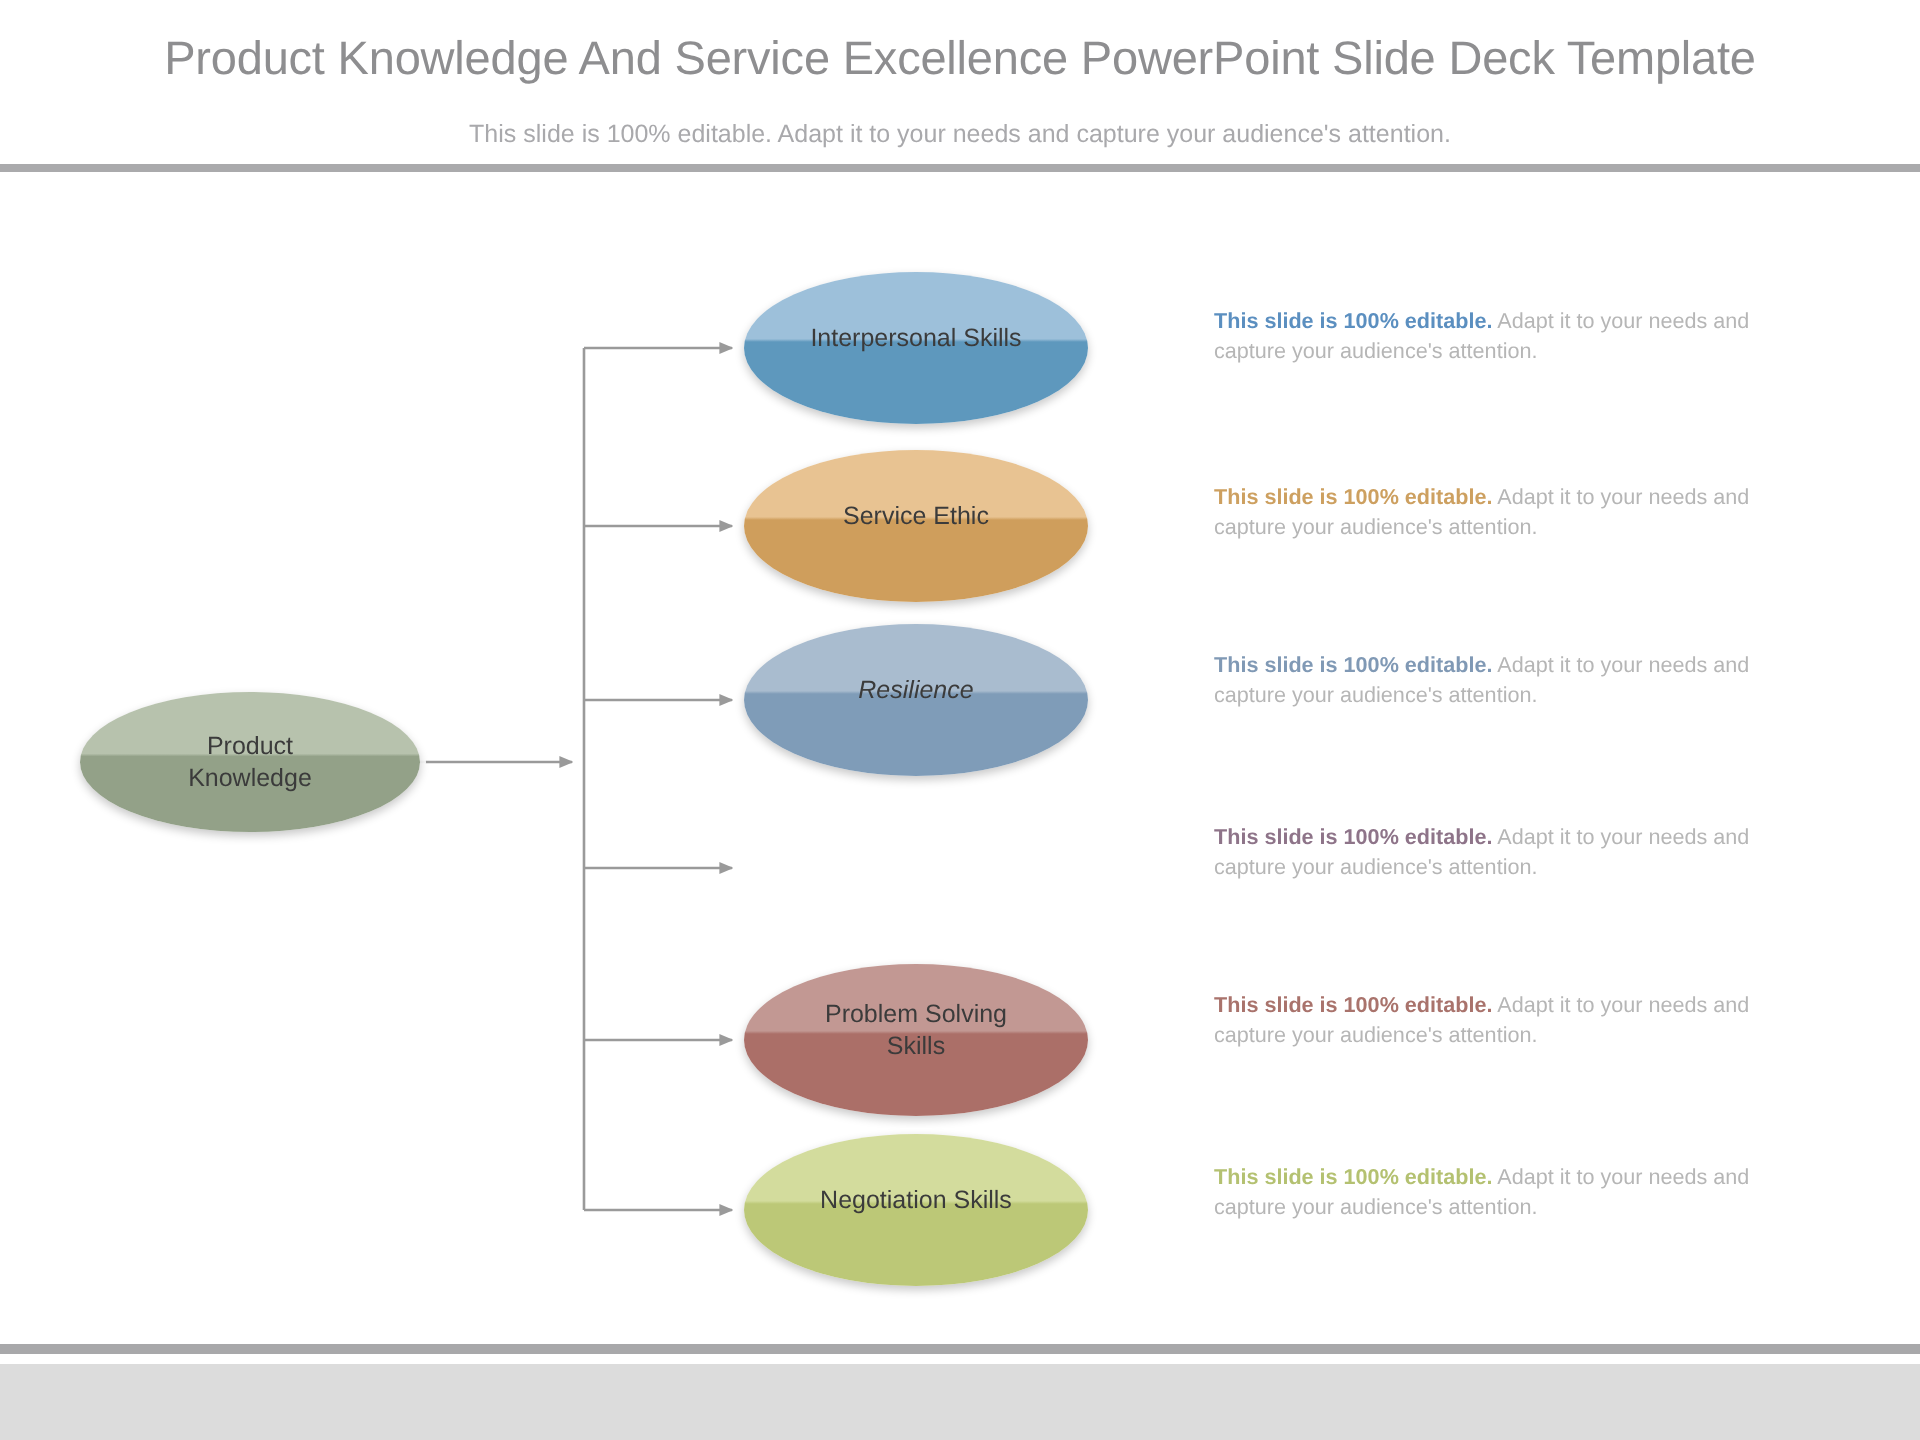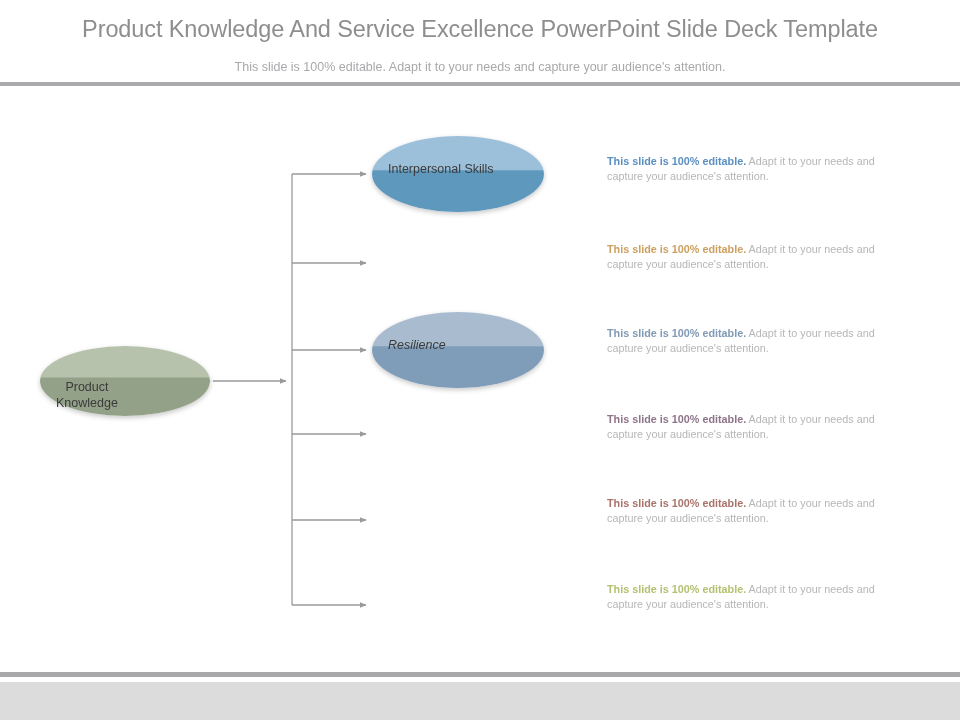--- a/index.html
+++ b/index.html
@@ -96,41 +96,41 @@
   }
 
   
   .node {
     position: absolute;
     border-radius: 50%;
     box-shadow: 0 2px 5px rgba(0,0,0,0.22),
                 0 0 0 3px rgba(255,255,255,0.92);
     display: flex;
     align-items: center;
-    justify-content: flex-start;
+    justify-content: center;
     text-align: center;
     box-sizing: border-box;
   }
   .node-label {
     font-size: 12.5px;
     color: #3b3b3b;
     line-height: 1.32;
     padding: 0 16px;
     position: relative;
     top: -5px;
   }
 
   #root-node {
     left: 40px;
     top: 260px;
     width: 170px;
     height: 70px;
   }
   #root-node .node-label {
-    top: 14px;
+    top: 0;
   }
 
   .branch-node {
     left: 372px;
     width: 172px;
     height: 76px;
   }
 
   
   .note {
@@ -184,27 +184,36 @@
     </svg>
 
     <div id="root-node" class="node" style="background: linear-gradient(rgb(183, 194, 173) 0%, rgb(183, 194, 173) 44%, rgb(147, 161, 136) 46%, rgb(147, 161, 136) 100%);">
       <div class="node-label">Product<br>Knowledge</div>
     </div>
 
     <div class="node branch-node" style="top: 50px; background: linear-gradient(rgb(157, 192, 218) 0%, rgb(157, 192, 218) 44%, rgb(94, 152, 189) 46%, rgb(94, 152, 189) 100%);">
       <div class="node-label">Interpersonal  Skills</div>
     </div>
 
+    <div class="node branch-node" style="top: 139px; background: linear-gradient(rgb(232, 195, 146) 0%, rgb(232, 195, 146) 44%, rgb(207, 158, 92) 46%, rgb(207, 158, 92) 100%);">
+      <div class="node-label">Service Ethic</div>
+    </div>
 
     <div class="node branch-node" style="top: 226px; background: linear-gradient(rgb(169, 188, 207) 0%, rgb(169, 188, 207) 44%, rgb(127, 156, 184) 46%, rgb(127, 156, 184) 100%); font-style: italic;">
       <div class="node-label">Resilience</div>
     </div>
 
 
-
+    <div class="node branch-node" style="top: 396px; background: linear-gradient(rgb(194, 152, 147) 0%, rgb(194, 152, 147) 44%, rgb(171, 111, 104) 46%, rgb(171, 111, 104) 100%);">
+      <div class="node-label">Problem Solving<br>Skills</div>
+    </div>
+
+    <div class="node branch-node" style="top: 481px; background: linear-gradient(rgb(211, 220, 157) 0%, rgb(211, 220, 157) 44%, rgb(188, 200, 119) 46%, rgb(188, 200, 119) 100%);">
+      <div class="node-label">Negotiation Skills</div>
+    </div>
 
     <div class="note" style="top:68px;">
       <span class="note-strong" style="color: rgb(91, 143, 192);">This slide is 100% editable.</span><span class="note-rest"> Adapt it to your needs and capture your audience's attention.</span>
     </div>
 
     <div class="note" style="top:156px;">
       <span class="note-strong" style="color: rgb(205, 160, 96);">This slide is 100% editable.</span><span class="note-rest"> Adapt it to your needs and capture your audience's attention.</span>
     </div>
 
     <div class="note" style="top:240px;">

